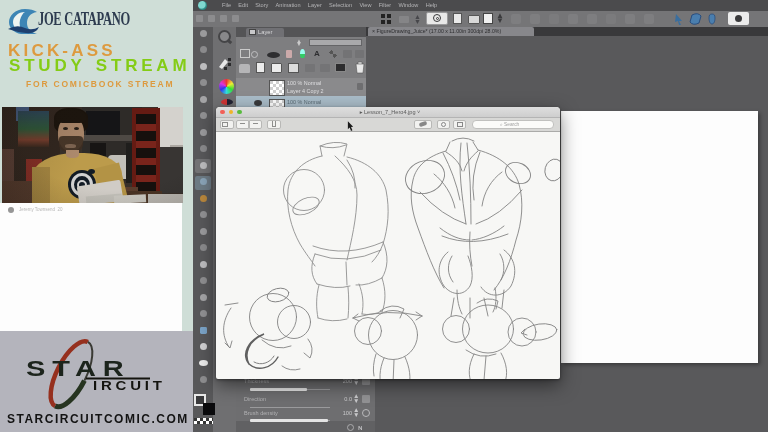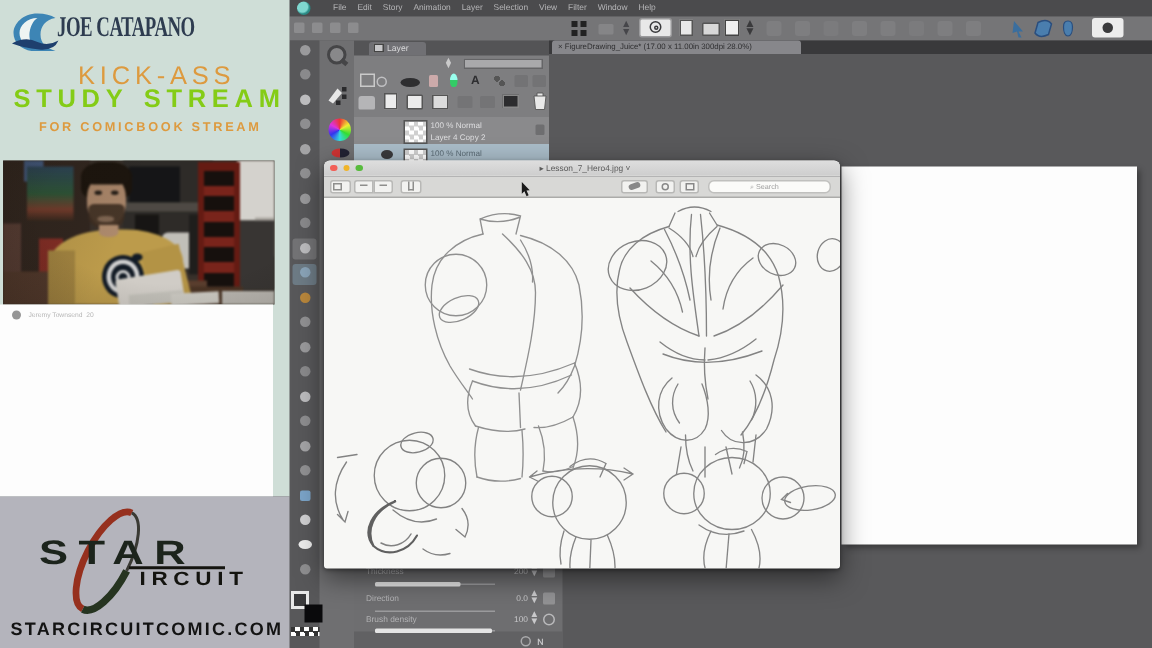--- a/index.html
+++ b/index.html
@@ -295,21 +295,21 @@
 
 <div class="abs" style="left:0;top:0;width:193px;height:331px;background:#cfded7;"></div>
 
 <svg class="abs" style="left:7px;top:8px;" width="34" height="28" viewBox="0 0 34 28">
   <path d="M18 1 C8 1 2 8 2 14 C2 20 7 25 14 26 L30 26 C24 24 20 21 20 15 C20 10 23 5 30 4 C27 2 23 1 18 1 Z" fill="#3d85b5"></path>
   <path d="M18 4 C11 4 6 9 6 14 C6 19 10 23 15 24 C13 20 12 16 13 12 C14 8 16 5 18 4 Z" fill="#eef4f2"></path>
   <path d="M1 21 q9 -5 17 -1 q7 3 14 -1 q-3 7 -13 6 q-10 -1 -18 -4 Z" fill="#1e3f6e"></path>
 </svg>
 <div class="abs" style="left:38px;top:10px;width:150px;height:18px;color:#2e3c50;font-family:'Liberation Serif',serif;font-weight:bold;font-size:19px;line-height:18px;letter-spacing:-.5px;transform:scaleX(.66);transform-origin:0 50%;white-space:nowrap;">JOE CATAPANO</div>
 
-<div class="abs" style="left:8px;top:41px;color:#dd9a3f;font-weight:normal;font-size:17px;letter-spacing:3.2px;white-space:nowrap;margin-left:44px;">KICK-ASS</div>
+<div class="abs" style="left:8px;top:41px;color:#dd9a3f;font-weight:bold;font-size:17px;letter-spacing:3.2px;white-space:nowrap;">KICK-ASS</div>
 <div class="abs" style="left:9px;top:56px;color:#84cc16;font-weight:bold;font-size:17px;letter-spacing:3.8px;word-spacing:2px;white-space:nowrap;">STUDY STREAM</div>
 <div class="abs" style="left:26px;top:79px;color:#dd9a3f;font-weight:bold;font-size:8.5px;letter-spacing:1.8px;white-space:nowrap;">FOR COMICBOOK STREAM</div>
 
 <div class="abs" style="left:2px;top:107px;width:181px;height:96px;background:#38302a;overflow:hidden;">
  <div class="abs" style="left:0;top:0;width:181px;height:96px;filter:blur(.7px) brightness(.93) saturate(.88) contrast(1.02);">
   <div class="abs" style="left:0;top:0;width:58px;height:96px;background:#382a22;"></div>
   <div class="abs" style="left:14px;top:0;width:13px;height:14px;background:#46618c;"></div>
   <div class="abs" style="left:16px;top:4px;width:31px;height:36px;background:linear-gradient(#2e4a60,#2e5e3a 50%,#83402e 80%,#402c20);"></div>
   <div class="abs" style="left:0;top:42px;width:12px;height:54px;background:#624238;"></div>
   <div class="abs" style="left:24px;top:52px;width:16px;height:42px;background:#953026;"></div>

